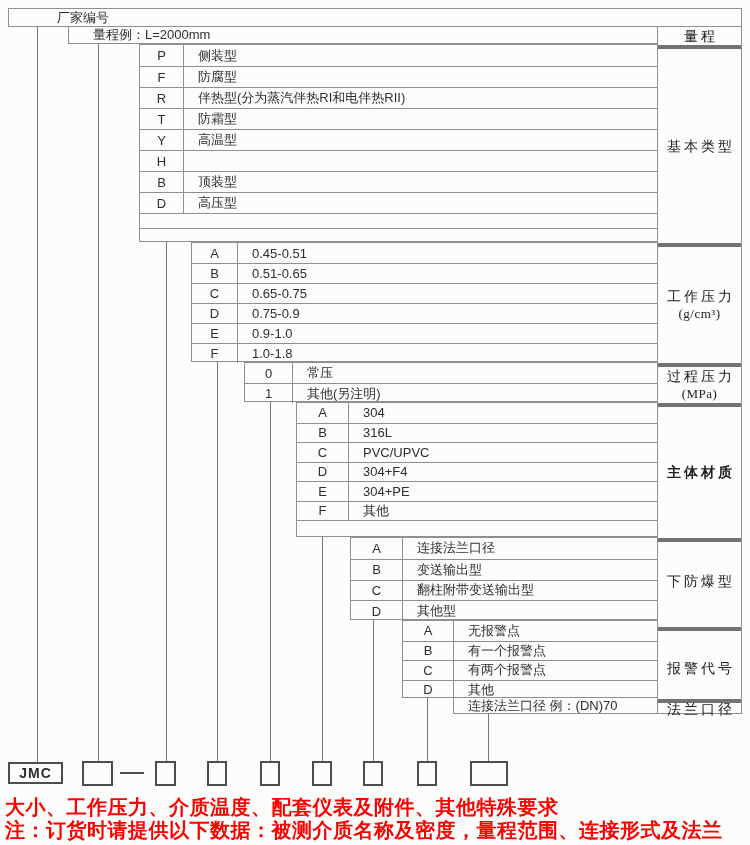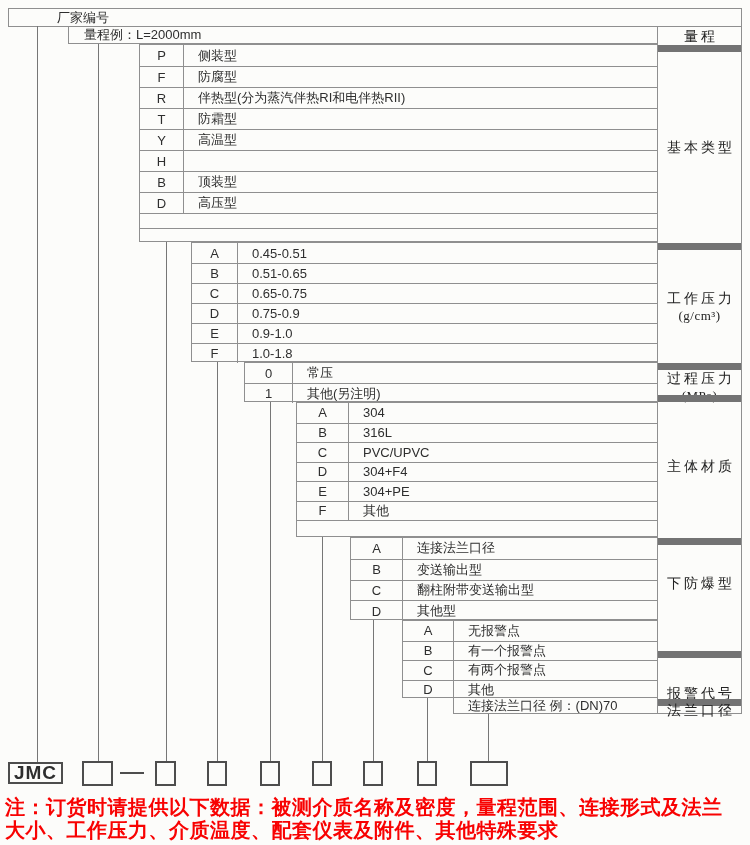--- a/index.html
+++ b/index.html
@@ -2,39 +2,39 @@
 <html><head>
 <meta charset="utf-8">
 <title>Model Selection Table</title>
 <style>
   html,body{margin:0;padding:0;background:#fff;}
   .canvas{position:relative;width:750px;height:845px;background:#fcfcfa;overflow:hidden;
           font-family:"Liberation Sans","DejaVu Sans",sans-serif;color:#2e2e2e;}
   .box{position:absolute;border:1px solid #8f8f8f;box-sizing:border-box;display:flex;align-items:center;
        font-size:13px;white-space:nowrap;}
   .factory{left:8px;top:8px;width:734px;height:19px;padding-left:48px;}
-  .range{left:68px;top:26px;width:589px;height:18px;padding-left:15px;border-right:none;}
+  .range{left:68px;top:26px;width:589px;height:18px;padding-left:24px;border-right:none;}
   .vline{position:absolute;width:1px;background:#767676;}
   .block{position:absolute;border:1px solid #8f8f8f;border-right:none;box-sizing:border-box;}
   .row{position:absolute;left:0;right:0;display:flex;align-items:center;box-sizing:border-box;font-size:13px;}
   .rline{border-top:1px solid #8f8f8f;}
   .code{height:100%;border-right:1px solid #8f8f8f;display:flex;align-items:center;justify-content:center;
         box-sizing:border-box;flex:none;}
   .desc{padding-left:14px;white-space:nowrap;}
   .flangerow{position:absolute;left:453px;top:698px;width:204px;height:16px;border:1px solid #8f8f8f;
         border-right:none;border-top:none;box-sizing:border-box;display:flex;align-items:center;}
   .fdesc{padding-left:14px;font-size:13px;white-space:nowrap;}
   .labelcol{position:absolute;left:657px;top:26px;width:85px;height:688px;border:1px solid #8f8f8f;box-sizing:border-box;}
   .lcell{position:absolute;left:0;right:0;display:flex;flex-direction:column;align-items:center;justify-content:center;
          box-sizing:border-box;font-family:"Liberation Serif","DejaVu Serif",serif;font-size:14px;
          letter-spacing:3px;color:#222;text-indent:3px;line-height:17px;}
-  .lline{border-top:7px solid #737373;}
+  .lline{border-top:4px solid #737373;}
   .sub{font-size:13px;letter-spacing:0.5px;text-indent:0;}
   .cbox{position:absolute;border:2px solid #4d4d4d;box-sizing:border-box;background:transparent;}
-  .jmc{display:flex;align-items:center;justify-content:center;font-weight:bold;font-size:19px;letter-spacing:1px;}
+  .jmc{display:flex;align-items:center;justify-content:center;font-weight:bold;font-size:14px;letter-spacing:1px;}
   .dash{position:absolute;height:2px;background:#4d4d4d;}
   .note{position:absolute;left:5px;top:796px;width:745px;font-size:20px;line-height:23px;font-weight:bold;
         color:#f80202;letter-spacing:0.5px;}
 </style>
 </head>
 <body>
 
 <div class="canvas">
   <div class="box factory">
     <span>厂家编号</span>
@@ -198,42 +198,42 @@
           <div class="lbl">基本类型</div>
         </div>
         <div class="lcell lline" style="top: 216px; height: 120px;">
           <div class="lbl">工作压力</div>
           <div class="sub">(g/cm³)</div>
         </div>
         <div class="lcell lline" style="top: 336px; height: 40px;">
           <div class="lbl">过程压力</div>
           <div class="sub">(MPa)</div>
         </div>
-        <div class="lcell lline" style="top: 368px; height: 135px;">
+        <div class="lcell lline" style="top: 376px; height: 135px; font-weight: bold;">
           <div class="lbl">主体材质</div>
         </div>
         <div class="lcell lline" style="top: 511px; height: 83px;">
           <div class="lbl">下防爆型</div>
         </div>
-        <div class="lcell lline" style="top: 624px; height: 78px; font-family: Liberation Serif, serif;">
+        <div class="lcell lline" style="top: 600px; height: 78px; font-family: Liberation Serif, serif;">
           <div class="lbl">报警代号</div>
         </div>
         <div class="lcell lline" style="top: 672px; height: 16px;">
           <div class="lbl">法兰口径</div>
         </div>
       </div>
       <div class="cbox jmc" style="left: 8px; top: 762px; width: 55px; height: 22px;">JMC</div>
       <div class="cbox" style="left: 82px; top: 761px; width: 31px; height: 25px;"></div>
       <div class="cbox" style="left: 155px; top: 761px; width: 21px; height: 25px;"></div>
       <div class="cbox" style="left: 207px; top: 761px; width: 20px; height: 25px;"></div>
       <div class="cbox" style="left: 260px; top: 761px; width: 20px; height: 25px;"></div>
       <div class="cbox" style="left: 312px; top: 761px; width: 20px; height: 25px;"></div>
       <div class="cbox" style="left: 363px; top: 761px; width: 20px; height: 25px;"></div>
       <div class="cbox" style="left: 417px; top: 761px; width: 20px; height: 25px;"></div>
       <div class="cbox" style="left: 470px; top: 761px; width: 38px; height: 25px;"></div>
       <div class="dash" style="left: 120px; top: 772px; width: 24px;"></div>
     </div>
 
   <div class="note">
+    <div>大小、工作压力、介质温度、配套仪表及附件、其他特殊要求</div>
     <div>注：订货时请提供以下数据：被测介质名称及密度，量程范围、连接形式及法兰</div>
-    <div>大小、工作压力、介质温度、配套仪表及附件、其他特殊要求</div>
   </div>
 </div>
 
 </body></html>

